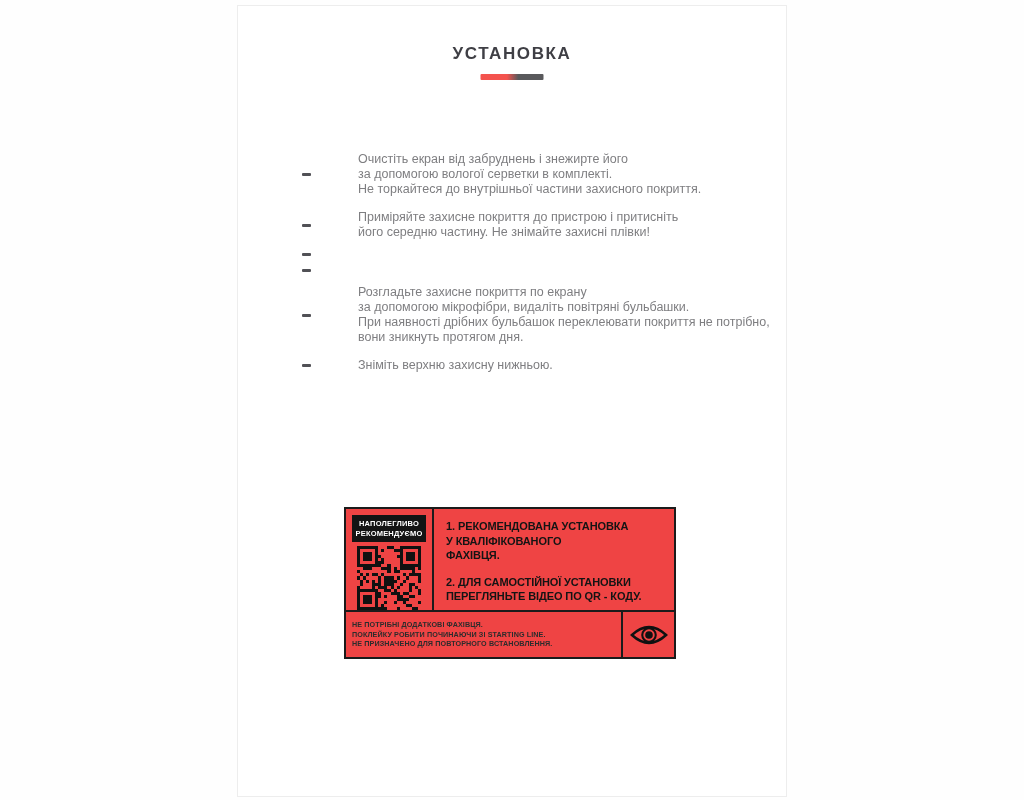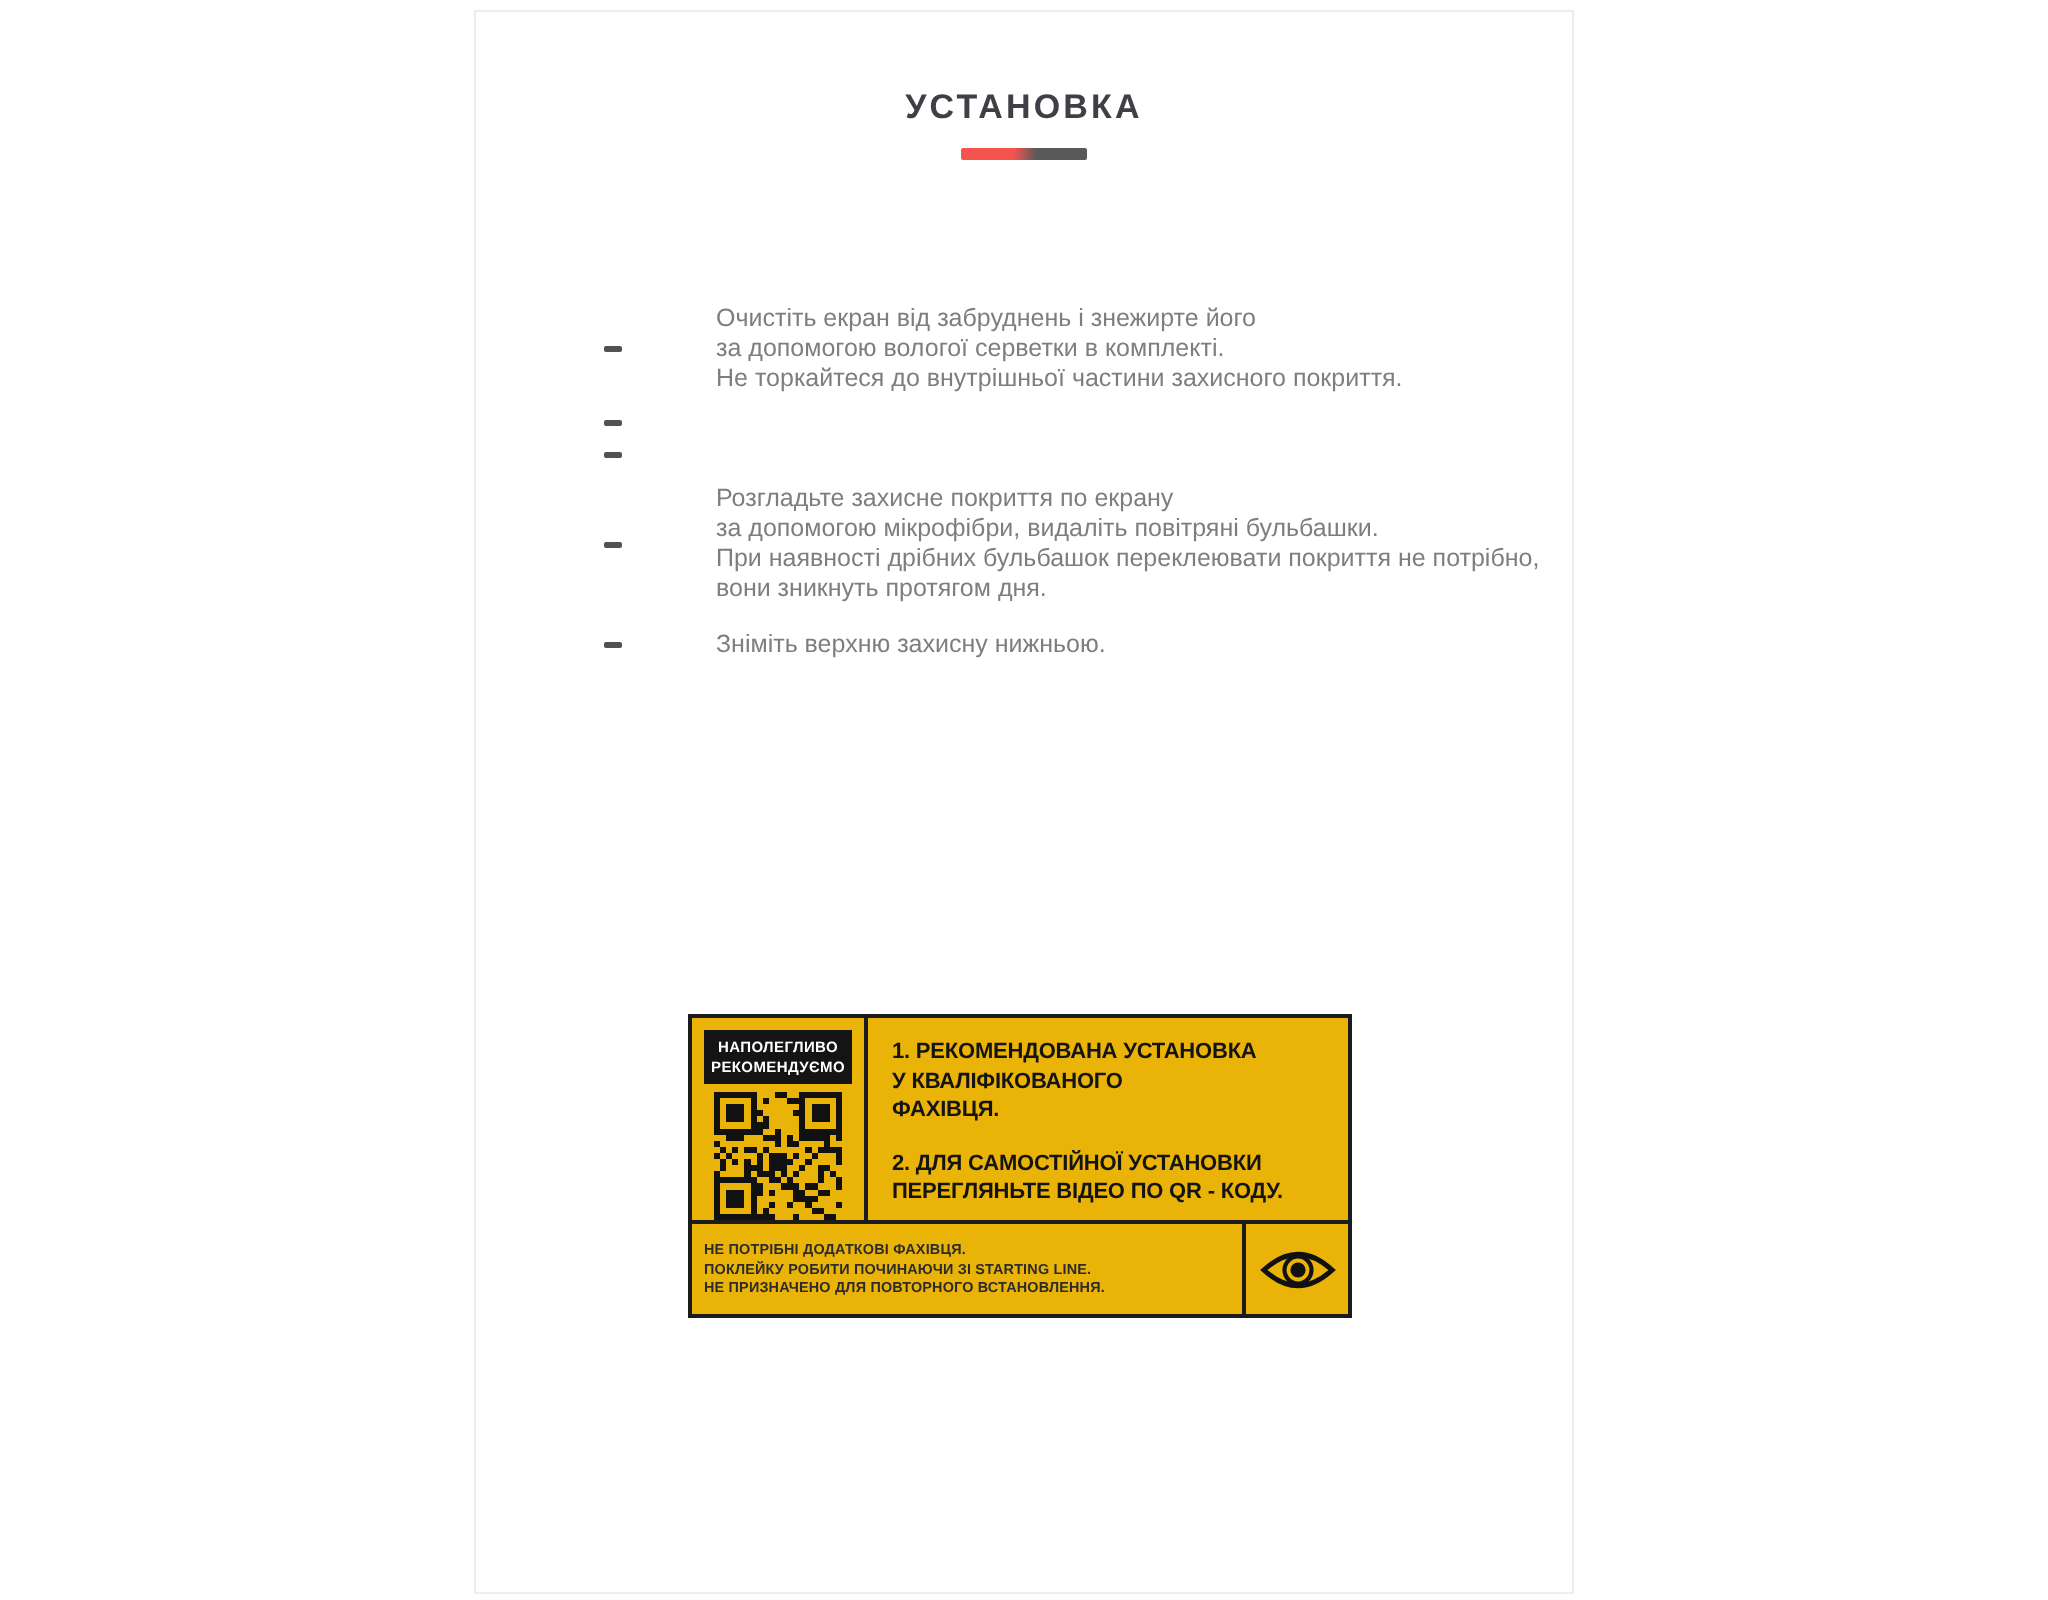--- a/index.html
+++ b/index.html
@@ -19,21 +19,21 @@
 
   .instruction-list { position:absolute; top:146px; left:64px; width:470px; }
   .instruction-item { display:flex; align-items:center; margin-bottom:13px;
                       color:#7e7e81; font-size:12.5px; line-height:15px;gap:28px; }
   .dash { flex:none; width:9px; height:3px; background:#515156;
           border-radius:1px; margin-right:19px; align-self:center; }
   .instruction-text { white-space:pre-line; }
 
   .rec-box { position:absolute; left:106px; top:501px; width:332px; height:152px;
              border:2px solid #1b1b1b; display:flex; flex-direction:column;
-             background:#eab308; }
+             background:#ef4444; }
   .box-top { flex:1; display:flex; min-height:0; }
   .box-left { width:88px; border-right:2px solid #1b1b1b; padding:6px 6px 2px 6px;
               display:flex; flex-direction:column; align-items:center; }
   .box-header { background:#141414; color:#ffffff; width:100%;
                 font-size:7.5px; font-weight:bold; line-height:9.5px;
                 text-align:center; padding:4px 1px; letter-spacing:0.2px; }
   .qr-wrap { margin-top:4px; }
   .box-right { flex:1; padding:10px 8px 6px 12px; color:#141414; }
   .rec-point { font-weight:bold; font-size:11px; line-height:14.5px;
                white-space:pre-line; letter-spacing:-0.1px; }
@@ -54,20 +54,25 @@
 
     <div class="page-title">УСТАНОВКА</div>
     <div class="title-underline" style="background: linear-gradient(90deg, rgb(244, 83, 78) 0%, rgb(244, 83, 78) 42%, rgb(89, 89, 92) 60%, rgb(89, 89, 92) 100%);"></div>
 
     <div class="instruction-list">
       <div class="instruction-item">
         <span class="dash"></span>
         <p class="instruction-text">Очистіть екран від забруднень і знежирте його
 за допомогою вологої серветки в комплекті.
 Не торкайтеся до внутрішньої частини захисного покриття.</p>
+      </div>
+      <div class="instruction-item">
+        <span class="dash"></span>
+        <p class="instruction-text">Приміряйте захисне покриття до пристрою і притисніть
+його середню частину. Не знімайте захисні плівки!</p>
       </div>
       <div class="instruction-item">
         <span class="dash"></span>
       </div>
       <div class="instruction-item">
         <span class="dash"></span>
       </div>
       <div class="instruction-item">
         <span class="dash"></span>
         <p class="instruction-text">Розгладьте захисне покриття по екрану

